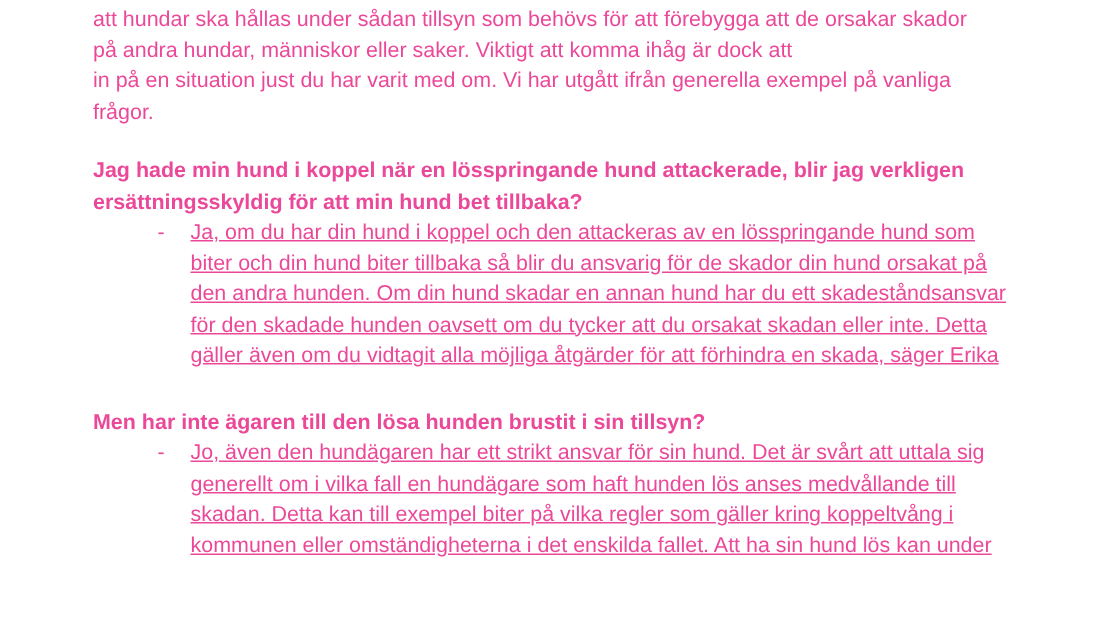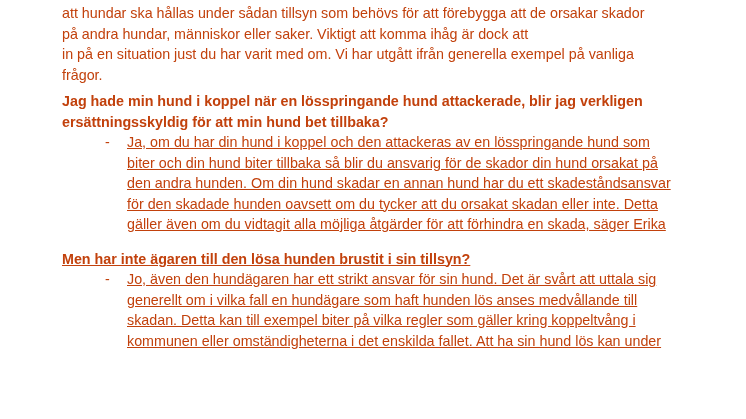--- a/index.html
+++ b/index.html
@@ -10,34 +10,34 @@
   }
   .page {
     position: relative;
     width: 746px;
     height: 419px;
     background: #ffffff;
     overflow: hidden;
     font-family: "Liberation Sans", "DejaVu Sans", sans-serif;
     font-size: 14.3px;
     line-height: 20.5px;
-    color: #c2410c;
+    color: #ec4899;
     -webkit-font-smoothing: antialiased;
   }
   .content {
     padding: 3px 38px 0 62px;
   }
   .line {
     white-space: nowrap;
   }
   .question {
     font-weight: bold;
   }
-  .question.q1 { margin-top: 6px; }
-  .question.q2 { margin-top: 14px; text-decoration: underline; }
+  .question.q1 { margin-top: 19px; }
+  .question.q2 { margin-top: 24px; }
   .answer {
     display: flex;
     align-items: flex-start;
   }
   .dash-col {
     flex: 0 0 65px;
     box-sizing: border-box;
     padding-left: 43px;
     white-space: nowrap;
   }

